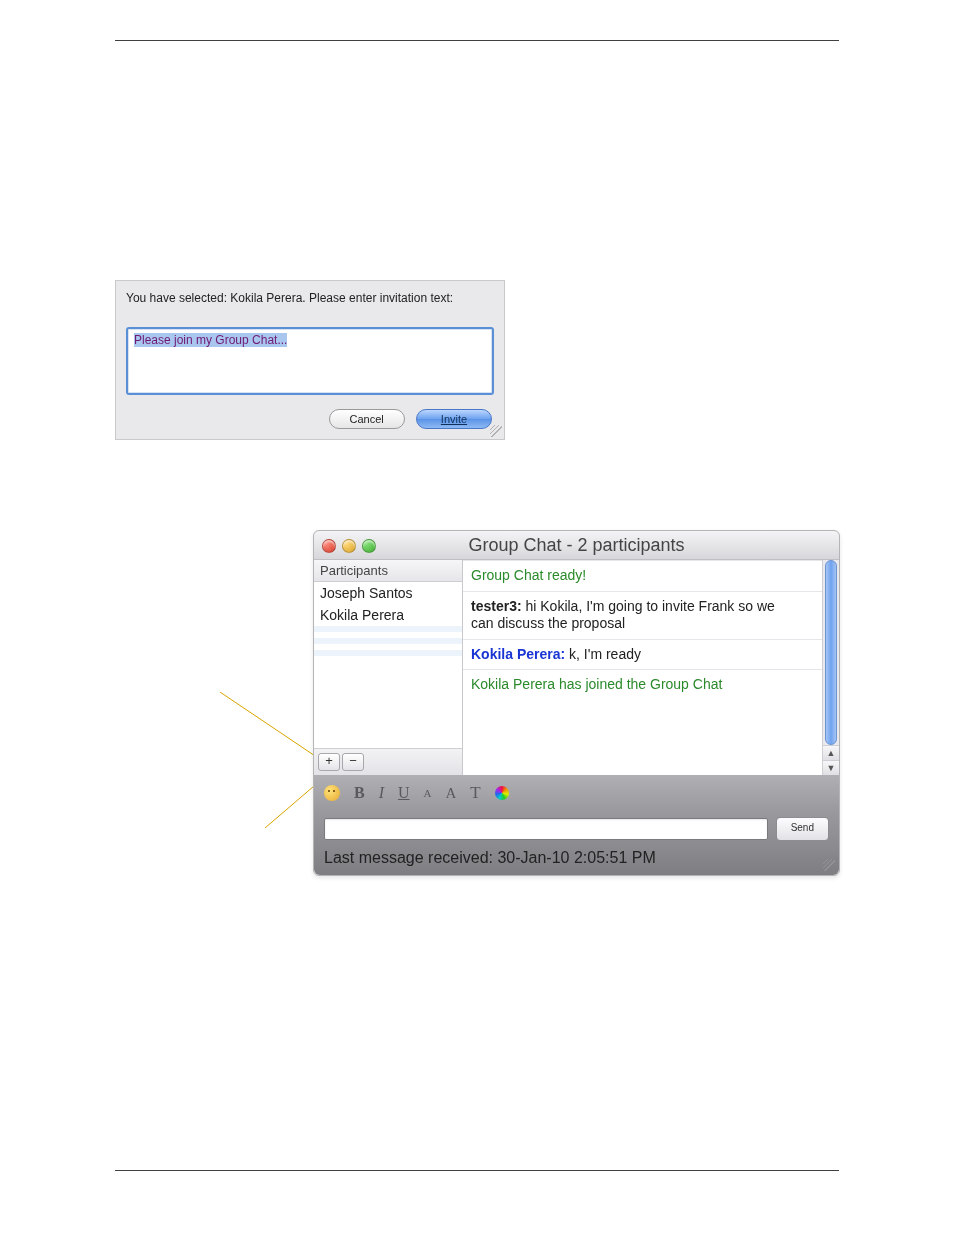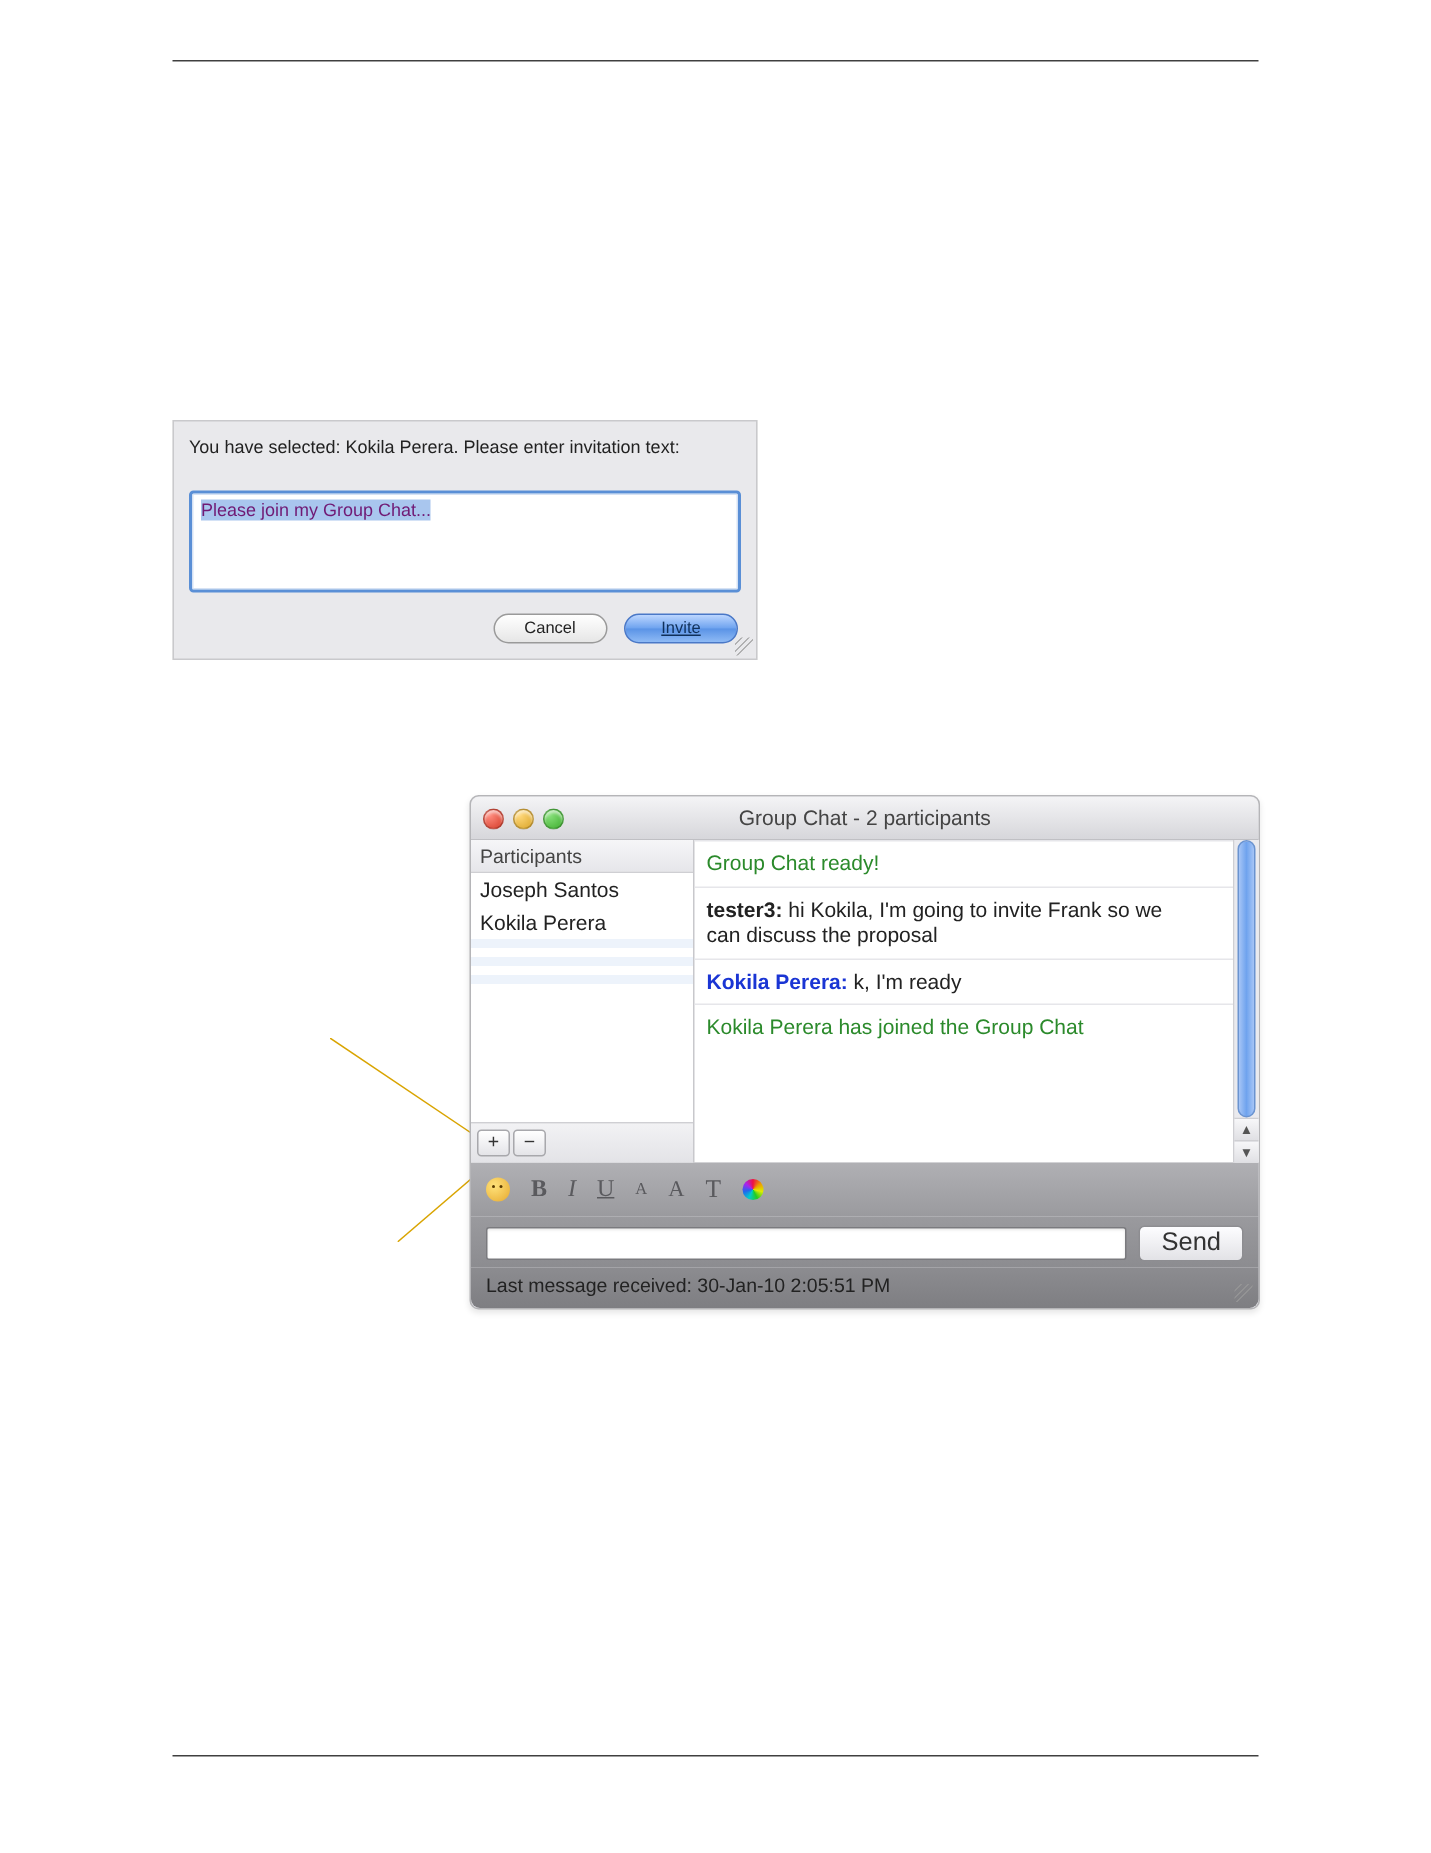--- a/index.html
+++ b/index.html
@@ -123,21 +123,21 @@
   .tl {
     width: 12px; height: 12px; border-radius: 50%;
     border: 1px solid rgba(0,0,0,.2);
     box-shadow: inset 0 2px 2px rgba(255,255,255,.6);
   }
   .tl.red    { background: radial-gradient(circle at 30% 30%, #ff8b7e, #d43c2a); }
   .tl.yellow { background: radial-gradient(circle at 30% 30%, #ffd87a, #d9a429); }
   .tl.green  { background: radial-gradient(circle at 30% 30%, #87e07a, #3fae2f); }
   .titlebar .title {
     text-align: center;
-    font-size: 14px;
+    font-size: 18px;
     line-height: 28px;
     color: #444;
   }
 
   .chat-body {
     display: flex;
     height: 215px;
     background: #fff;
   }
   .participants-pane {
@@ -286,30 +286,30 @@
     border: 1px solid #7a7a7e;
     border-radius: 2px;
     box-shadow: inset 0 1px 2px rgba(0,0,0,.1);
   }
   .send-btn {
     height: 22px;
     padding: 0 14px;
     border-radius: 4px;
     border: 1px solid #8d8d91;
     background: linear-gradient(#fdfdff, #e2e2e6);
-    font-size: 17px;
+    font-size: 10px;
     color: #333;
     line-height: 20px;
     cursor: pointer;
   }
 
   .status-row {
     background: linear-gradient(#8c8c90, #7e7e82);
     padding: 4px 10px 8px 10px;
-    font-size: 13px;
+    font-size: 16px;
     color: #222;
     border-bottom-left-radius: 6px;
     border-bottom-right-radius: 6px;
     position: relative;
   }
   .status-row .resize-grip { right: 4px; bottom: 4px; }
 
   
   .arrow-svg {
     position: absolute;

